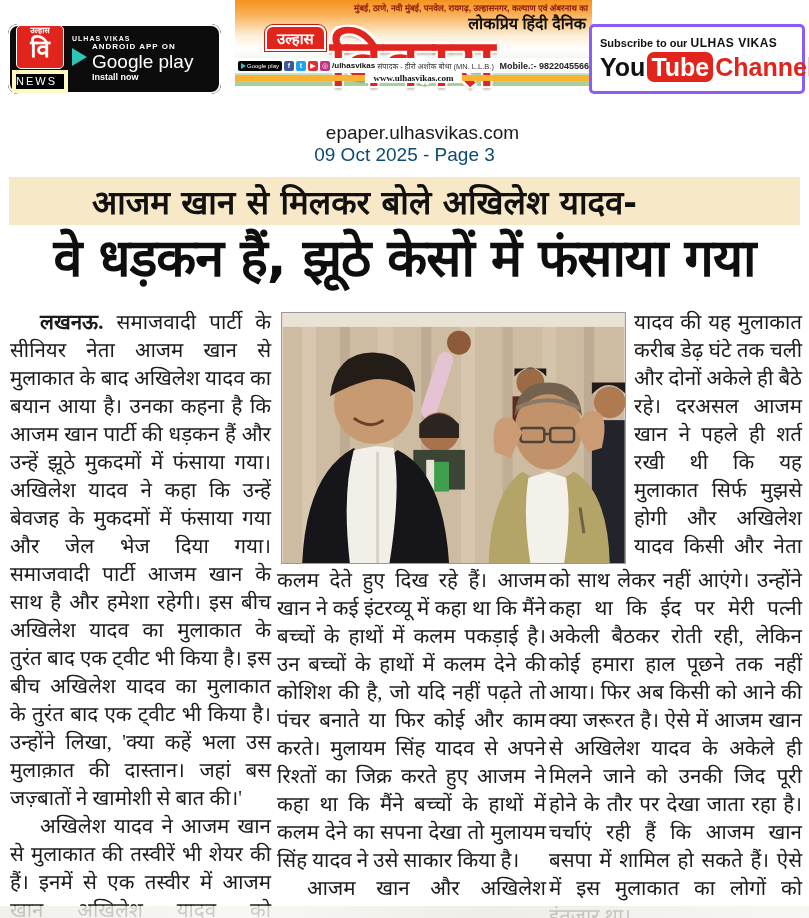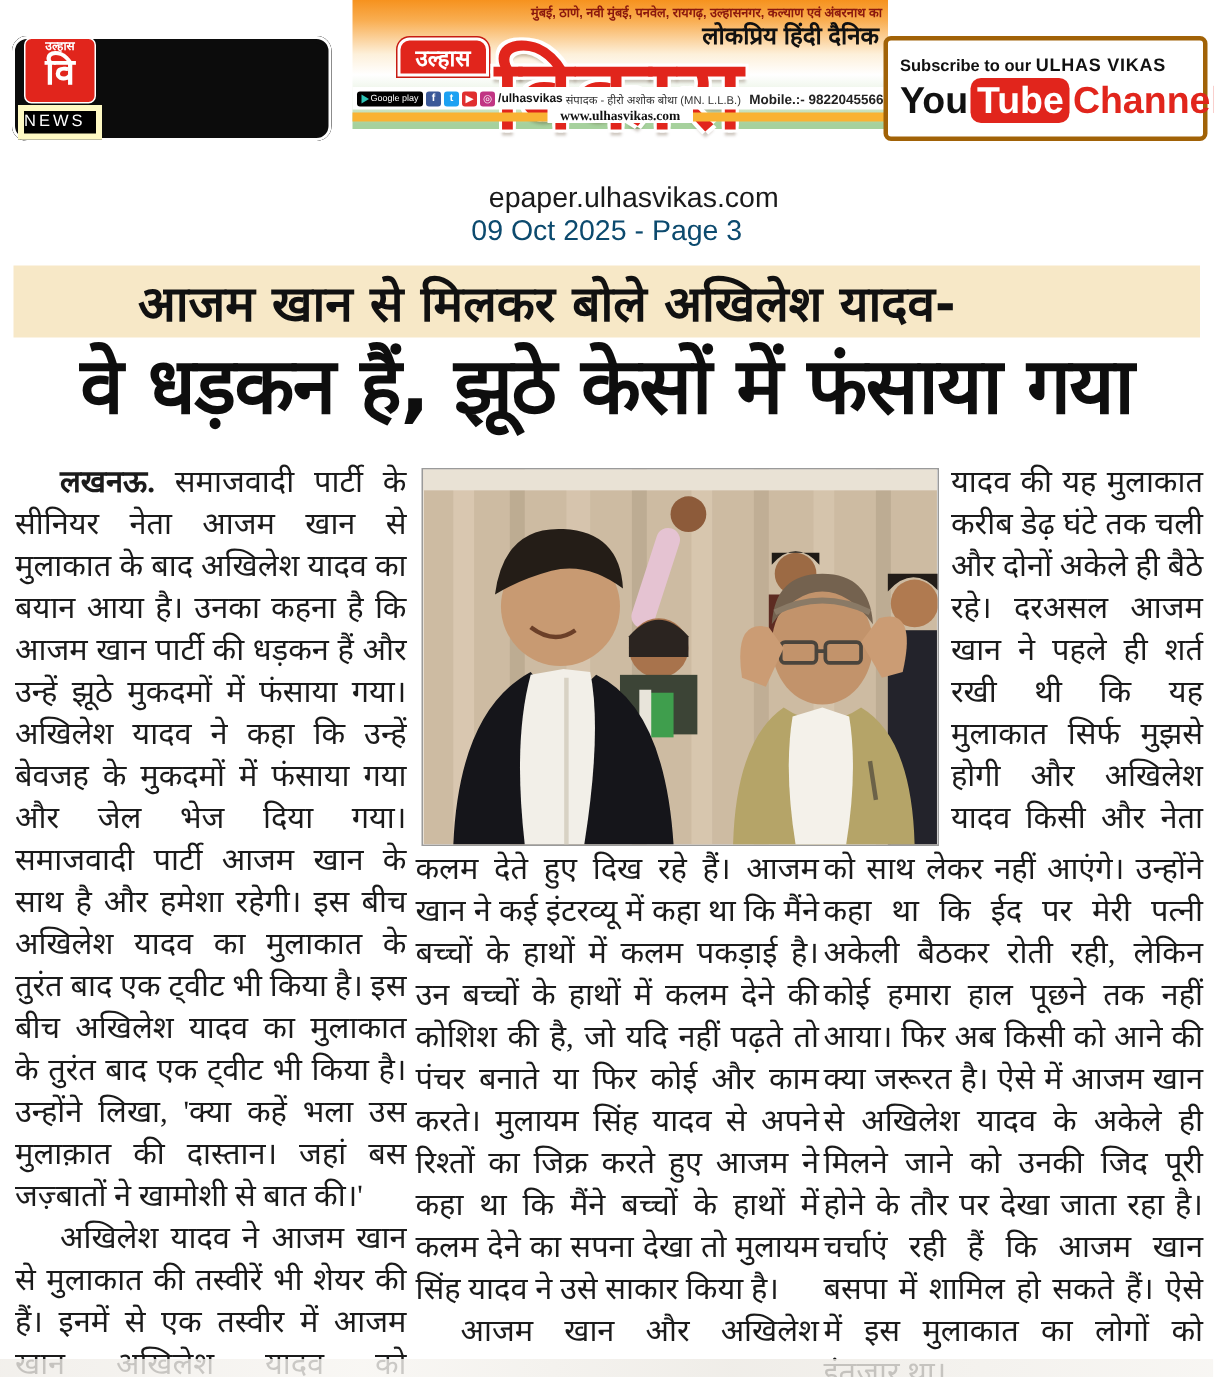--- a/index.html
+++ b/index.html
@@ -46,21 +46,21 @@
   .soc.fb{background:#3b5998;} .soc.tw{background:#1da1f2;} .soc.yt{background:#e02f2f;} .soc.ig{background:#c13584;}
   .infostrip .handle{font-weight:bold;color:#111;}
   .infostrip .editor{color:#333;font-size:7.5px;}
   .infostrip .mobile{margin-left:auto;font-weight:bold;color:#222;font-size:9px;white-space:nowrap;}
   .masthead .webline{position:absolute;left:0;right:0;bottom:5px;height:6px;background:#f9b233;}
   .masthead .weblabel{position:absolute;left:0;right:0;bottom:1px;text-align:center;font-family:Liberation Serif, serif;}
   .masthead .weblabel span{background:#fff;color:#111;font-weight:bold;font-size:9px;padding:0 8px;}
 
   
   .yt-badge{position:absolute;left:589px;top:24px;width:216px;height:70px;background:#fff;
-            border:3px solid #a16207;border-radius:5px;box-sizing:border-box;display:flex;align-items:center;
+            border:3px solid #8b5cf6;border-radius:5px;box-sizing:border-box;display:flex;align-items:center;
             padding:2px 16px 2px 8px;gap:4px;}
   .yt-badge .left{flex:1;}
   .yt-badge .l1{font-size:11px;font-weight:bold;color:#111;white-space:nowrap;}
   .yt-badge .l1 .brand{font-size:12px;font-weight:900;letter-spacing:0.5px;}
   .yt-badge .l2{display:flex;align-items:center;gap:2px;margin-top:2px;}
   .yt-badge .you{font-size:25px;font-weight:900;color:#111;}
   .yt-badge .tube{font-size:25px;font-weight:900;color:#fff;background:#e1251c;border-radius:7px;padding:0 4px;line-height:30px;}
   .yt-badge .channel{font-size:25px;font-weight:900;color:#e1251c;}
 
   
@@ -94,20 +94,31 @@
 
 <div id="page">
 
   <div class="app-badge">
     <div class="badge-logo">
       <div class="red">
         <span class="tiny">उल्हास</span>
         <span class="big">वि</span>
       </div>
       <div class="news">NEWS</div>
+    </div>
+    <div class="right">
+      <div class="brand">ULHAS VIKAS</div>
+      <div class="row">
+        <span class="play-tri"></span>
+        <span>
+          <div class="apon">ANDROID APP ON</div>
+          <div class="gplay">Google play</div>
+        </span>
+      </div>
+      <div class="install">Install now</div>
     </div>
   </div>
 
   <div class="masthead">
     <div class="cities">मुंबई, ठाणे, नवी मुंबई, पनवेल, रायगढ़, उल्हासनगर, कल्याण एवं अंबरनाथ का</div>
     <div class="tagline">लोकप्रिय हिंदी दैनिक</div>
     <div class="chip">उल्हास</div>
     <div class="title">विकास</div>
     <div class="infostrip">
       <span class="chip-play">

